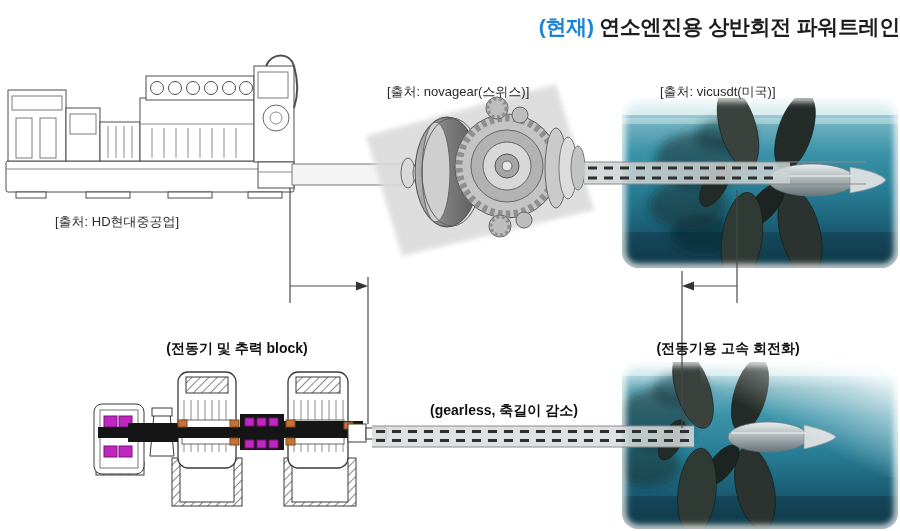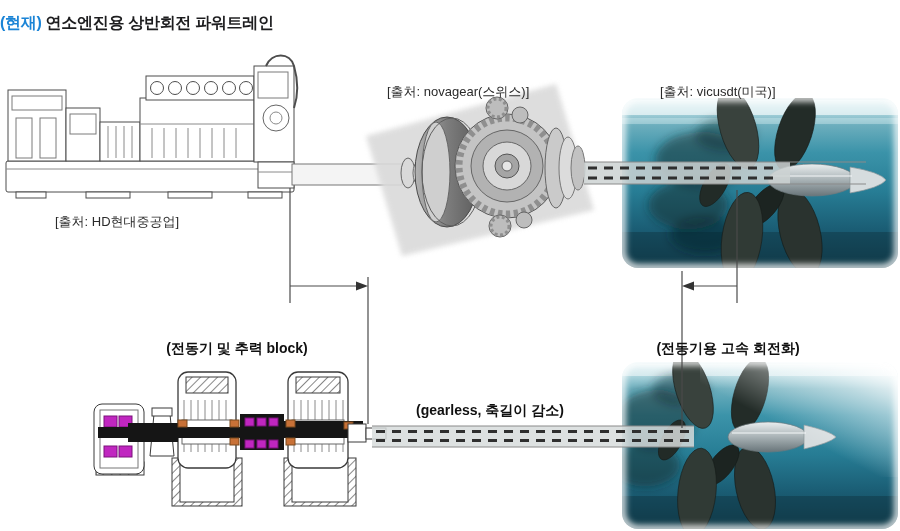--- a/index.html
+++ b/index.html
@@ -1,31 +1,31 @@
 <!DOCTYPE html>
 <html style="--accent-blue: #1b84d6; --text-black: #1d1d1f; --sea-teal: #2a7e96; --sea-deep: #123f52; --motor-magenta: #c026c0; --bearing-orange: #c87137; --drawing-gray: #4d4d4d;"><head>
 <meta charset="utf-8">
 <style>
   html,body{margin:0;padding:0}
   body{background:#ffffff;font-family:"Liberation Sans","DejaVu Sans",sans-serif}
   .stage{position:relative;width:900px;height:531px;background:#fff;overflow:hidden}
   .stage > svg{position:absolute;left:0;top:0}
   .txt{position:absolute;white-space:nowrap}
-  .title{font-size:16px;font-weight:700;color:#1d1d1f;width:900px;text-align:left;letter-spacing:-.3px}
+  .title{font-size:21px;font-weight:700;color:#1d1d1f;width:900px;text-align:right;letter-spacing:-.3px}
   .title .prefix{color:var(--accent-blue,#1b84d6)}
   .src{font-size:13px;color:#2a2a2a;text-align:left;width:220px}
   .ann{font-size:14px;font-weight:700;color:#101010;text-align:center;width:220px}
   .t-top{top:13px;left:0}
   .t-bottom{top:311px;left:0}
   .s-gear{top:83px;left:387px}
   .s-prop{top:83px;left:660px}
   .s-engine{top:213px;left:55px}
   .a-motor{top:340px;left:127px}
   .a-high{top:340px;left:618px}
-  .a-gearless{top:402px;left:380px}
+  .a-gearless{top:402px;left:394px}
 </style>
 </head>
 <body>
 
 <div class="stage">
 
 <svg width="900" height="531" viewBox="0 0 900 531">
   <defs>
     <clipPath id="clipTop">
           <rect x="622" y="98" width="276" height="170" rx="16"></rect>

